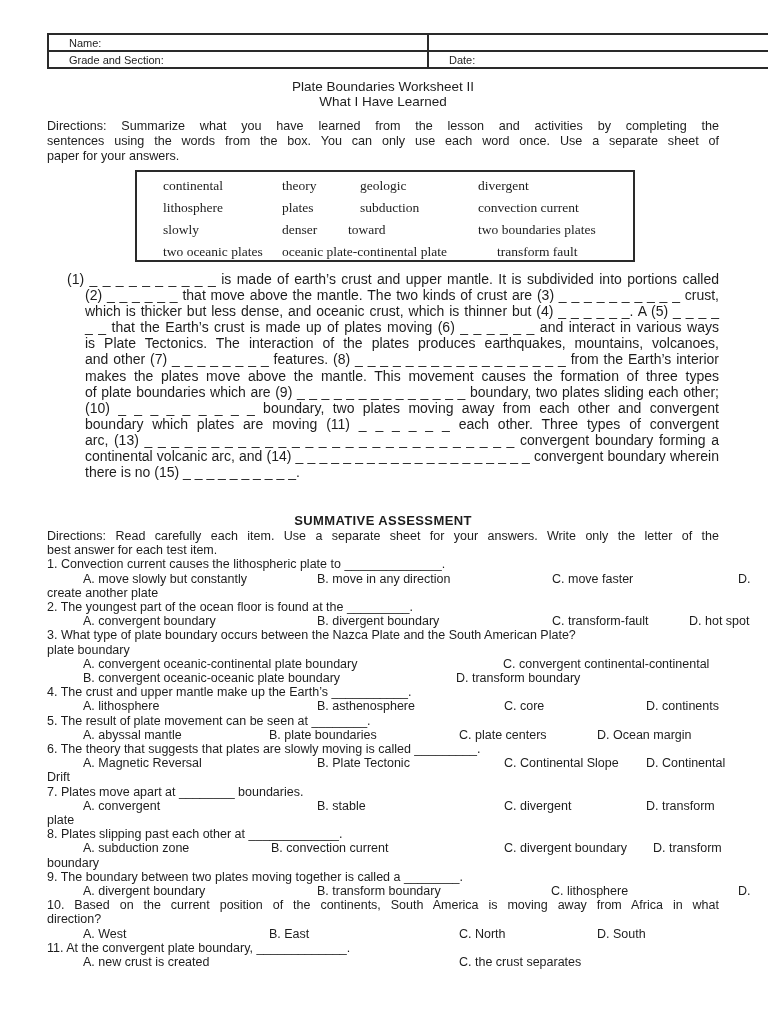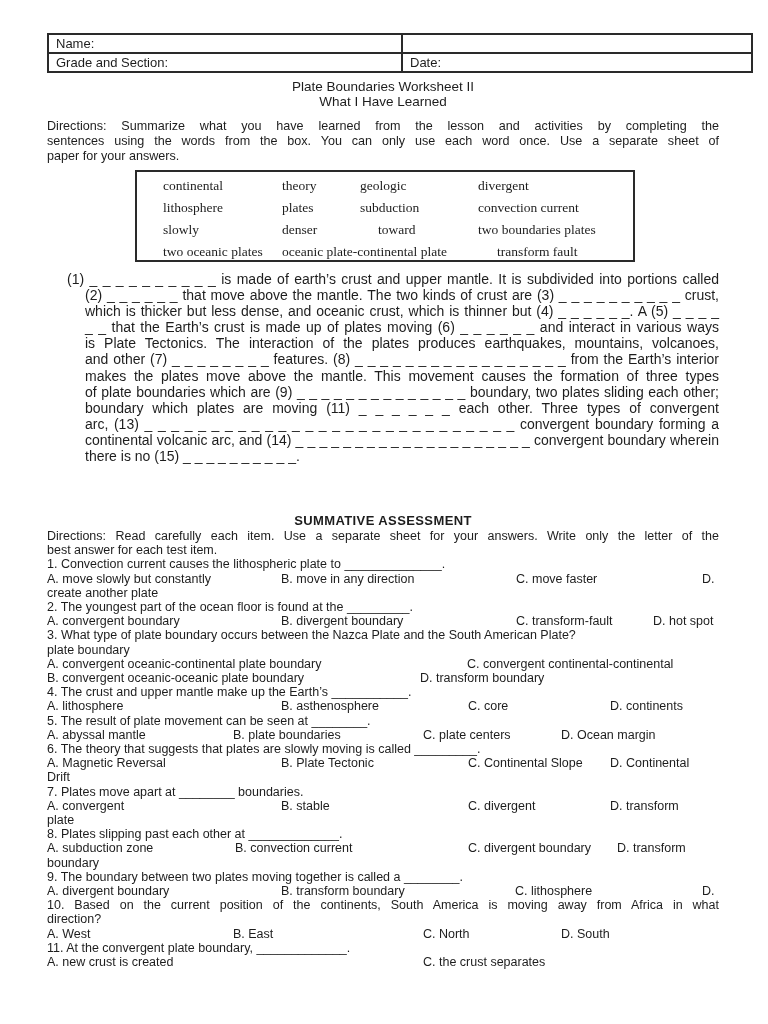--- a/index.html
+++ b/index.html
@@ -1,21 +1,21 @@
 <!DOCTYPE html>
 <html><head>
 <meta charset="utf-8">
 <style>
   html,body{margin:0;padding:0;}
   body{width:768px;height:1024px;background:#ffffff;font-family:"Liberation Sans",sans-serif;color:#1d1d1d;}
   .page{position:relative;width:768px;height:1024px;background:#ffffff;overflow:hidden;}
 
   
   table.hdr{position:absolute;left:47px;top:33px;width:672px;border-collapse:collapse;table-layout:fixed;}
-  table.hdr td{border:2px solid #2a2a2a;font-size:13px;height:13px;padding:1px 7px;vertical-align:middle;}
+  table.hdr td{border:2px solid #2a2a2a;font-size:11px;height:13px;padding:1px 20px;vertical-align:middle;}
   td.c1{width:338px;} td.c2{width:334px;}
 
   
   .title-block{position:absolute;left:47px;top:79px;width:672px;text-align:center;font-size:13.5px;line-height:15px;}
 
   
   .dir1{position:absolute;left:47px;top:119px;width:672px;font-size:12.6px;line-height:15.1px;}
   .jl{text-align:justify;text-align-last:justify;}
 
   
@@ -26,21 +26,21 @@
   
   .fillp{position:absolute;left:85px;top:271px;width:634px;font-size:14px;line-height:16.1px;}
   .fline{min-height:16.1px;}
   .first{text-indent:-18px;}
 
   
   .sum-title{position:absolute;left:47px;top:513px;width:672px;text-align:center;font-weight:bold;font-size:13px;letter-spacing:.4px;}
   .assess{position:absolute;left:47px;top:529px;width:672px;font-size:12.5px;line-height:14.2px;}
   .aline{min-height:14.2px;}
   .opts{position:relative;height:14.2px;}
-  .opt{position:absolute;top:0;white-space:nowrap;}
+  .opt{position:absolute;top:0;white-space:nowrap;margin-left:36px;}
 </style>
 </head>
 <body>
 
 <div class="page">
 
   <table class="hdr">
     <tbody>
         <tr>
       <td class="c1">Name:</td>
@@ -68,36 +68,37 @@
     <span class="wb" style="left:26px;top:6px">continental</span>
     <span class="wb" style="left:145px;top:6px">theory</span>
     <span class="wb" style="left:223px;top:6px">geologic</span>
     <span class="wb" style="left:341px;top:6px">divergent</span>
     <span class="wb" style="left:26px;top:28px">lithosphere</span>
     <span class="wb" style="left:145px;top:28px">plates</span>
     <span class="wb" style="left:223px;top:28px">subduction</span>
     <span class="wb" style="left:341px;top:28px">convection current</span>
     <span class="wb" style="left:26px;top:50px">slowly</span>
     <span class="wb" style="left:145px;top:50px">denser</span>
-    <span class="wb" style="left:241px;top:50px">toward</span>
+    <span class="wb" style="left:211px;top:50px">toward</span>
     <span class="wb" style="left:341px;top:50px">two boundaries plates</span>
     <span class="wb" style="left:26px;top:72px">two oceanic plates</span>
     <span class="wb" style="left:145px;top:72px">oceanic plate-continental plate</span>
     <span class="wb" style="left:360px;top:72px">transform fault</span>
   </div>
 
   <div class="fillp">
     <div class="fline jl first">(1) _ _ _ _ _ _ _ _ _ _ is made of earth’s crust and upper mantle. It is subdivided into portions called</div>
     <div class="fline jl">(2) _ _ _ _ _ _ that move above the mantle. The two kinds of crust are (3) _ _ _ _ _ _ _ _ _ _ crust,</div>
     <div class="fline jl">which is thicker but less dense, and oceanic crust, which is thinner but (4) _ _ _ _ _ _. A (5) _ _ _ _</div>
     <div class="fline jl">_ _ that the Earth’s crust is made up of plates moving (6) _ _ _ _ _ _ and interact in various ways</div>
     <div class="fline jl">is Plate Tectonics. The interaction of the plates produces earthquakes, mountains, volcanoes,</div>
     <div class="fline jl">and other (7) _ _ _ _ _ _ _ _ features. (8) _ _ _ _ _ _ _ _ _ _ _ _ _ _ _ _ _ from the Earth’s interior</div>
     <div class="fline jl">makes the plates move above the mantle. This movement causes the formation of three types</div>
     <div class="fline jl">of plate boundaries which are (9) _ _ _ _ _ _ _ _ _ _ _ _ _ _ boundary, two plates sliding each other;</div>
+    <div class="fline jl">(10) _ _ _ _ _ _ _ _ _ boundary, two plates moving away from each other and convergent</div>
     <div class="fline jl">boundary which plates are moving (11) _ _ _ _ _ _ each other. Three types of convergent</div>
     <div class="fline jl">arc, (13) _ _ _ _ _ _ _ _ _ _ _ _ _ _ _ _ _ _ _ _ _ _ _ _ _ _ _ _ convergent boundary forming a</div>
     <div class="fline jl">continental volcanic arc, and (14) _ _ _ _ _ _ _ _ _ _ _ _ _ _ _ _ _ _ _ _ convergent boundary wherein</div>
     <div class="fline">there is no (15) _ _ _ _ _ _ _ _ _ _.</div>
   </div>
 
   <div class="sum-title">SUMMATIVE ASSESSMENT</div>
 
   <div class="assess">
     <div class="aline jl">Directions: Read carefully each item. Use a separate sheet for your answers. Write only the letter of the</div>

